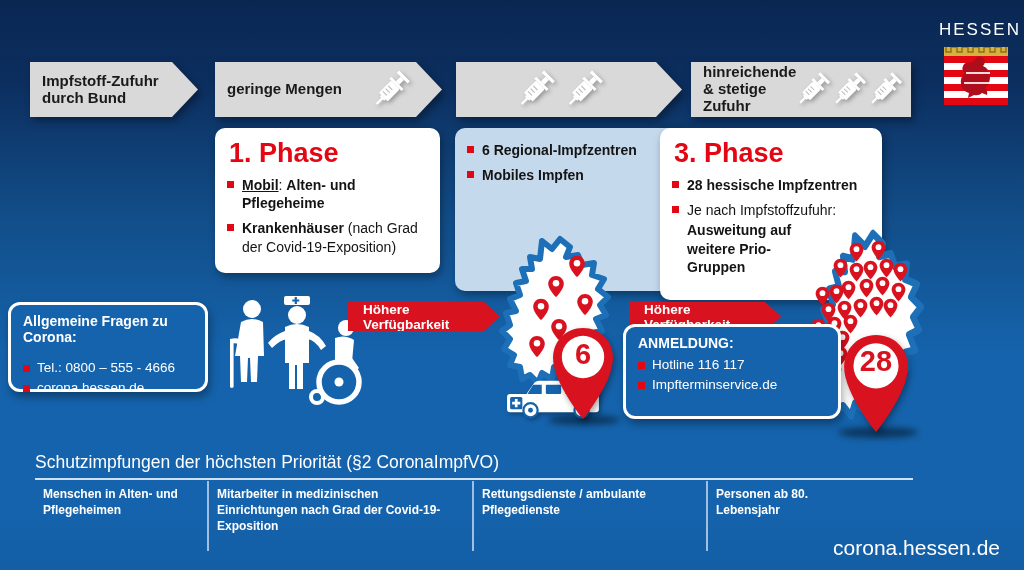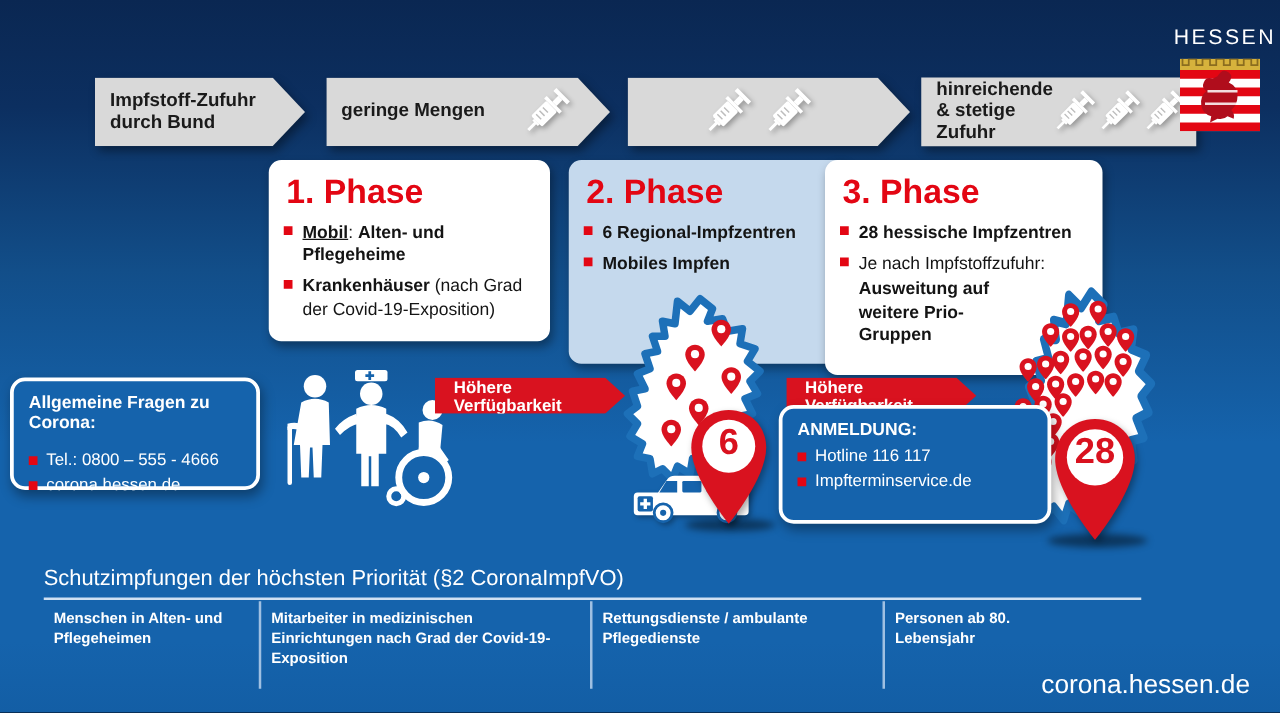--- a/index.html
+++ b/index.html
@@ -2,21 +2,21 @@
 <html><head>
 <meta charset="utf-8">
 <style>
   html,body{margin:0;padding:0;background:#07203f;}
   .stage{
     position:relative;width:1024px;height:570px;overflow:hidden;
     font-family:"Liberation Sans",sans-serif;
     background:linear-gradient(180deg,#0a2752 0%,#0c2f60 15%,#124e89 38%,#1563ac 62%,#1563ac 90%,#135ea5 100%);
   }
   
-  .step-wrap{position:absolute;top:62px;height:55px;filter:drop-shadow(3px 4px 4px rgba(0,0,0,.38));margin-left:46px;}
+  .step-wrap{position:absolute;top:62px;height:55px;filter:drop-shadow(3px 4px 4px rgba(0,0,0,.38));}
   .step{height:100%;background:#d9d9d9;display:flex;align-items:center;gap:6px;
         padding:0 12px;color:#1a1a1a;font-weight:bold;font-size:15px;line-height:1.12;box-sizing:border-box;}
   .step.pointed{clip-path:polygon(0 0,calc(100% - 26px) 0,100% 50%,calc(100% - 26px) 100%,0 100%);padding-right:30px;}
   .sw1{left:30px;width:168px}.sw2{left:215px;width:227px}.sw3{left:456px;width:226px}.sw4{left:691px;width:220px}
   .step .label{flex:1 1 auto}
   .syr{width:42px;height:42px;flex:0 0 auto;filter:drop-shadow(2px 2px 2px rgba(0,0,0,.3));}
   .syr.sm{width:38px;height:38px;margin-left:-8px}
   .syr-center{justify-content:center}
   
   .hessen-logo{position:absolute;left:939px;top:20px;width:74px;text-align:center;}
@@ -163,21 +163,20 @@
       <span class="sqr"></span>
       <span><span class="u">Mobil</span><span>: </span><b>Alten- und Pflegeheime</b></span>
     </div>
     <div class="bullet">
       <span class="sqr"></span>
       <span><b>Krankenhäuser</b><span> (nach Grad der Covid-19-Exposition)</span></span>
     </div>
   </div>
 
   <div class="card card2">
-    <div class="card-title">2. Phase</div>
     <div class="bullet">
       <span class="sqr"></span>
       <b>6 Regional-Impfzentren</b>
     </div>
     <div class="bullet">
       <span class="sqr"></span>
       <b>Mobiles Impfen</b>
     </div>
   </div>
 

